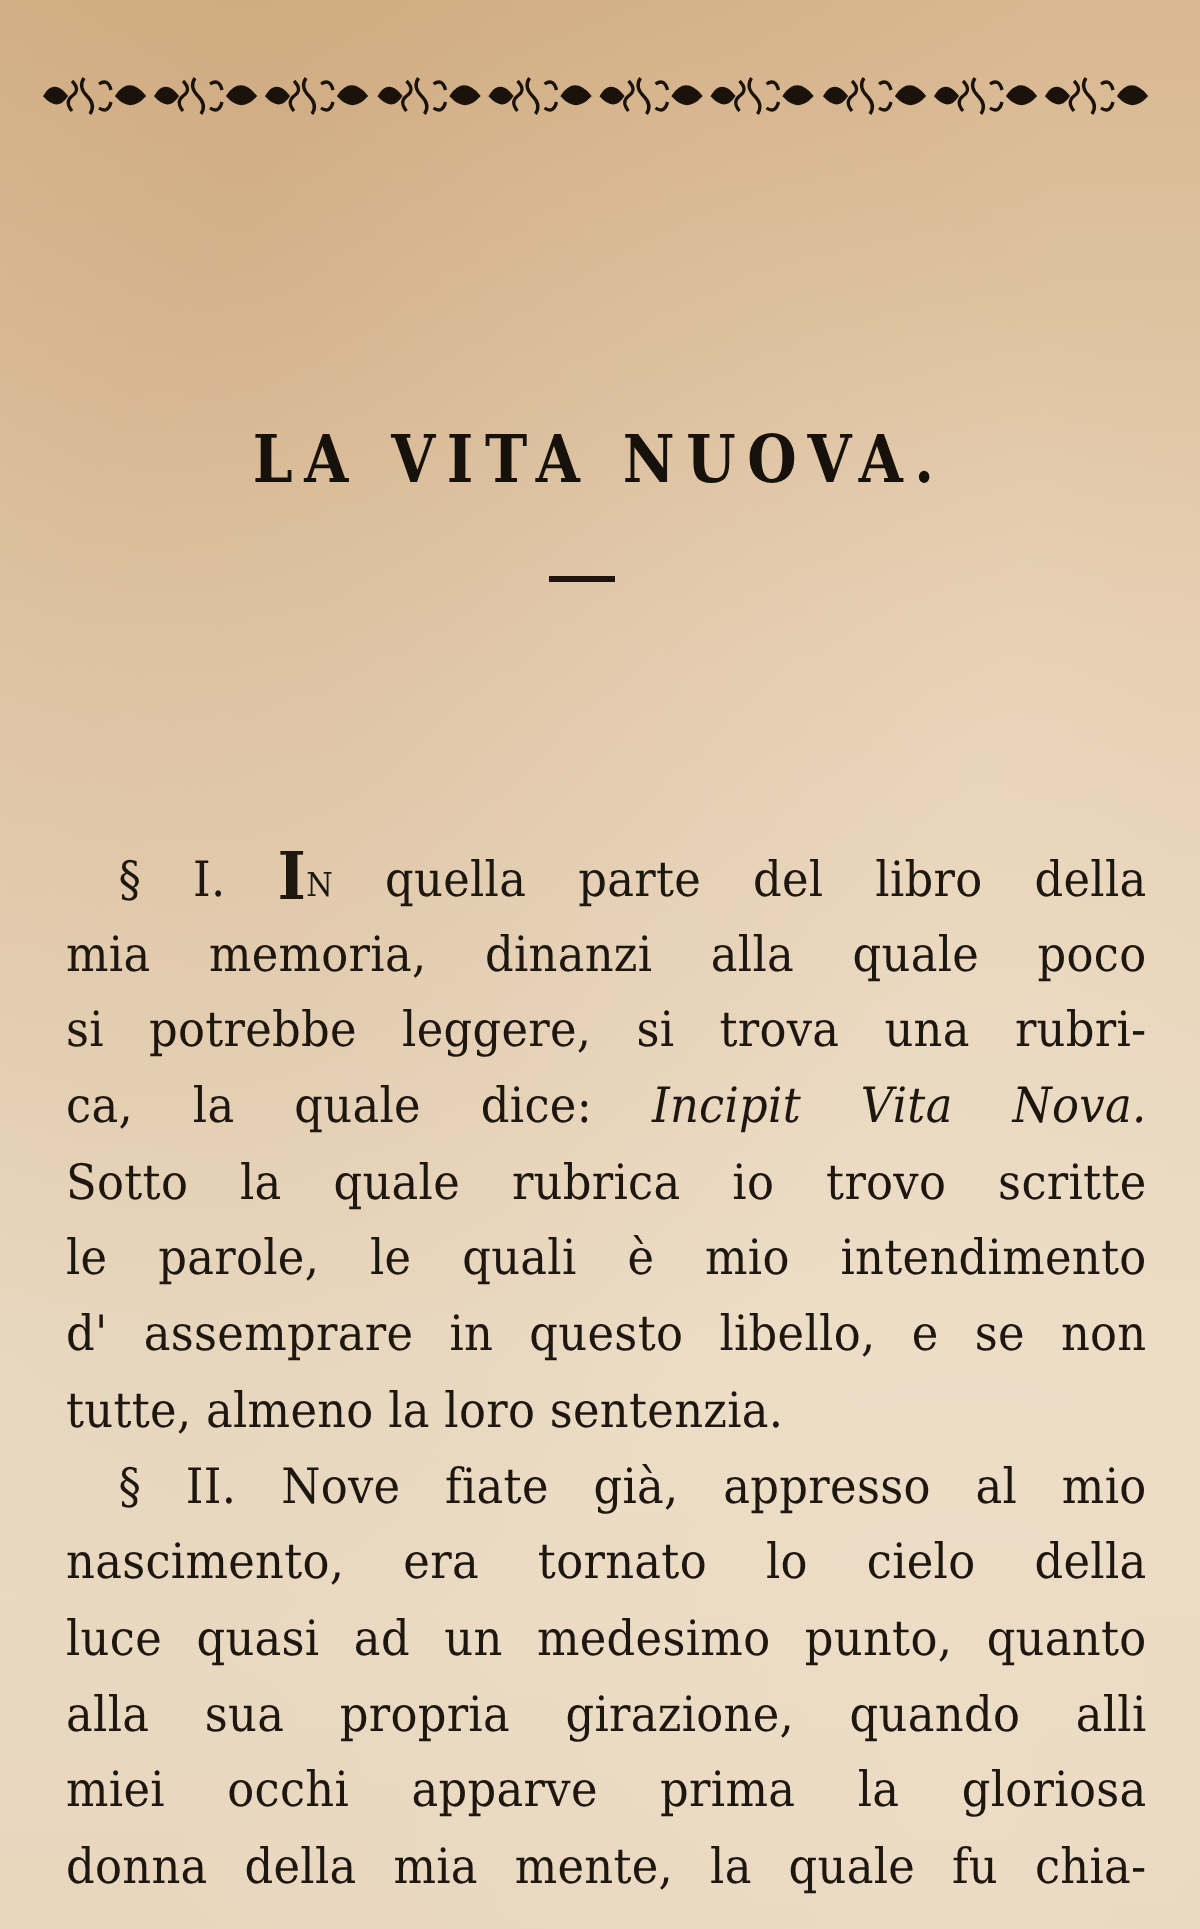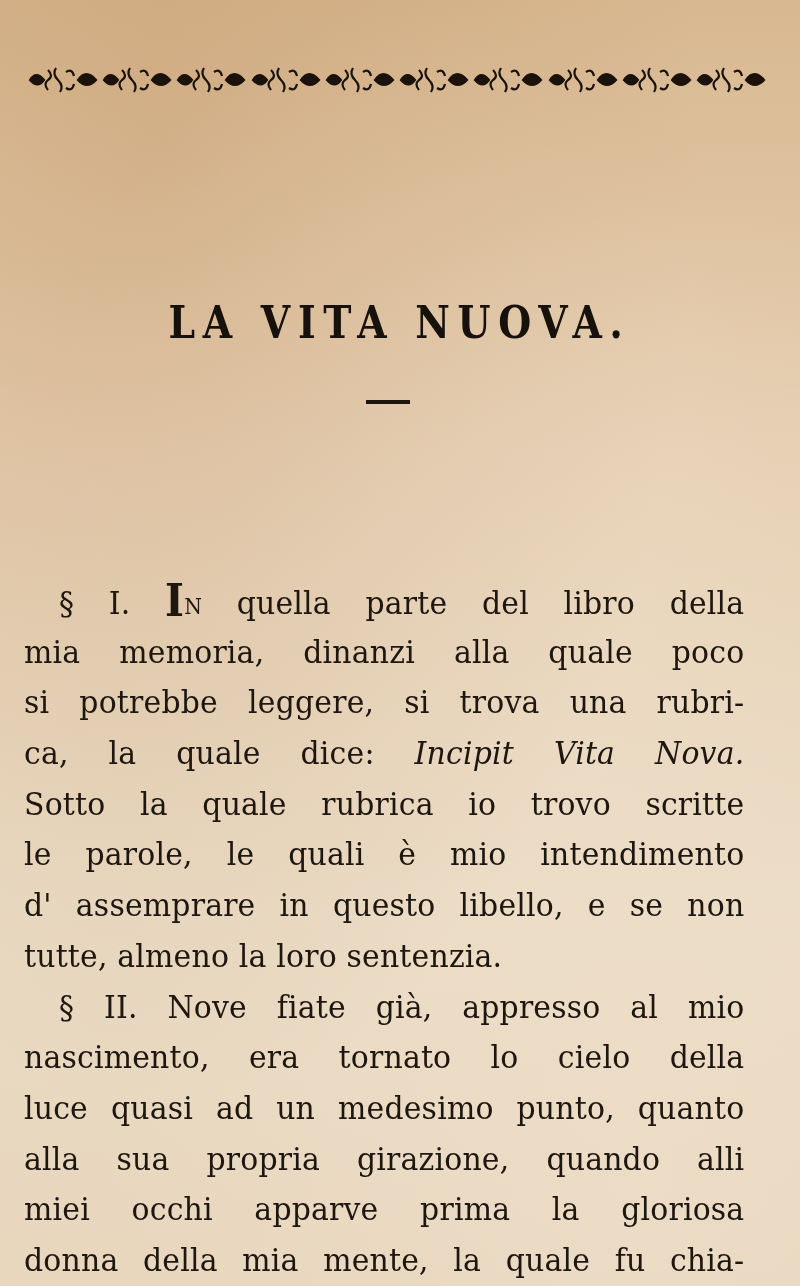--- a/index.html
+++ b/index.html
@@ -16,21 +16,20 @@
       radial-gradient(ellipse at 80% 90%, rgba(240,225,205,0.5), transparent 60%),
       radial-gradient(ellipse at 50% 50%, rgba(235,218,195,0.45), transparent 70%),
       linear-gradient(180deg, #d8b890 0%, #e6cfb2 35%, #eadbc4 70%, #e8d6bd 100%);
     font-family: "DejaVu Serif", "Liberation Serif", serif;
     color: #1e1710;
     position: relative;
   }
   .page {
     position: absolute;
     inset: 0;
-    margin-top: 16px;
   }
   .ornament {
     position: absolute;
     top: 38px;
     left: 26px;
     width: 740px;
     height: 52px;
     display: flex;
     align-items: center;
     justify-content: space-between;
@@ -56,21 +55,21 @@
   .title-rule {
     position: absolute;
     top: 384px;
     left: 366px;
     width: 44px;
     height: 4px;
     background: #1d150e;
   }
   .body-text {
     position: absolute;
-    left: 24px;
+    left: 44px;
     top: 560px;
     width: 720px;
   }
   .line {
     height: 50.7px;
     line-height: 50.7px;
     font-size: 32.5px;
     white-space: nowrap;
     text-align: justify;
     text-align-last: justify;

